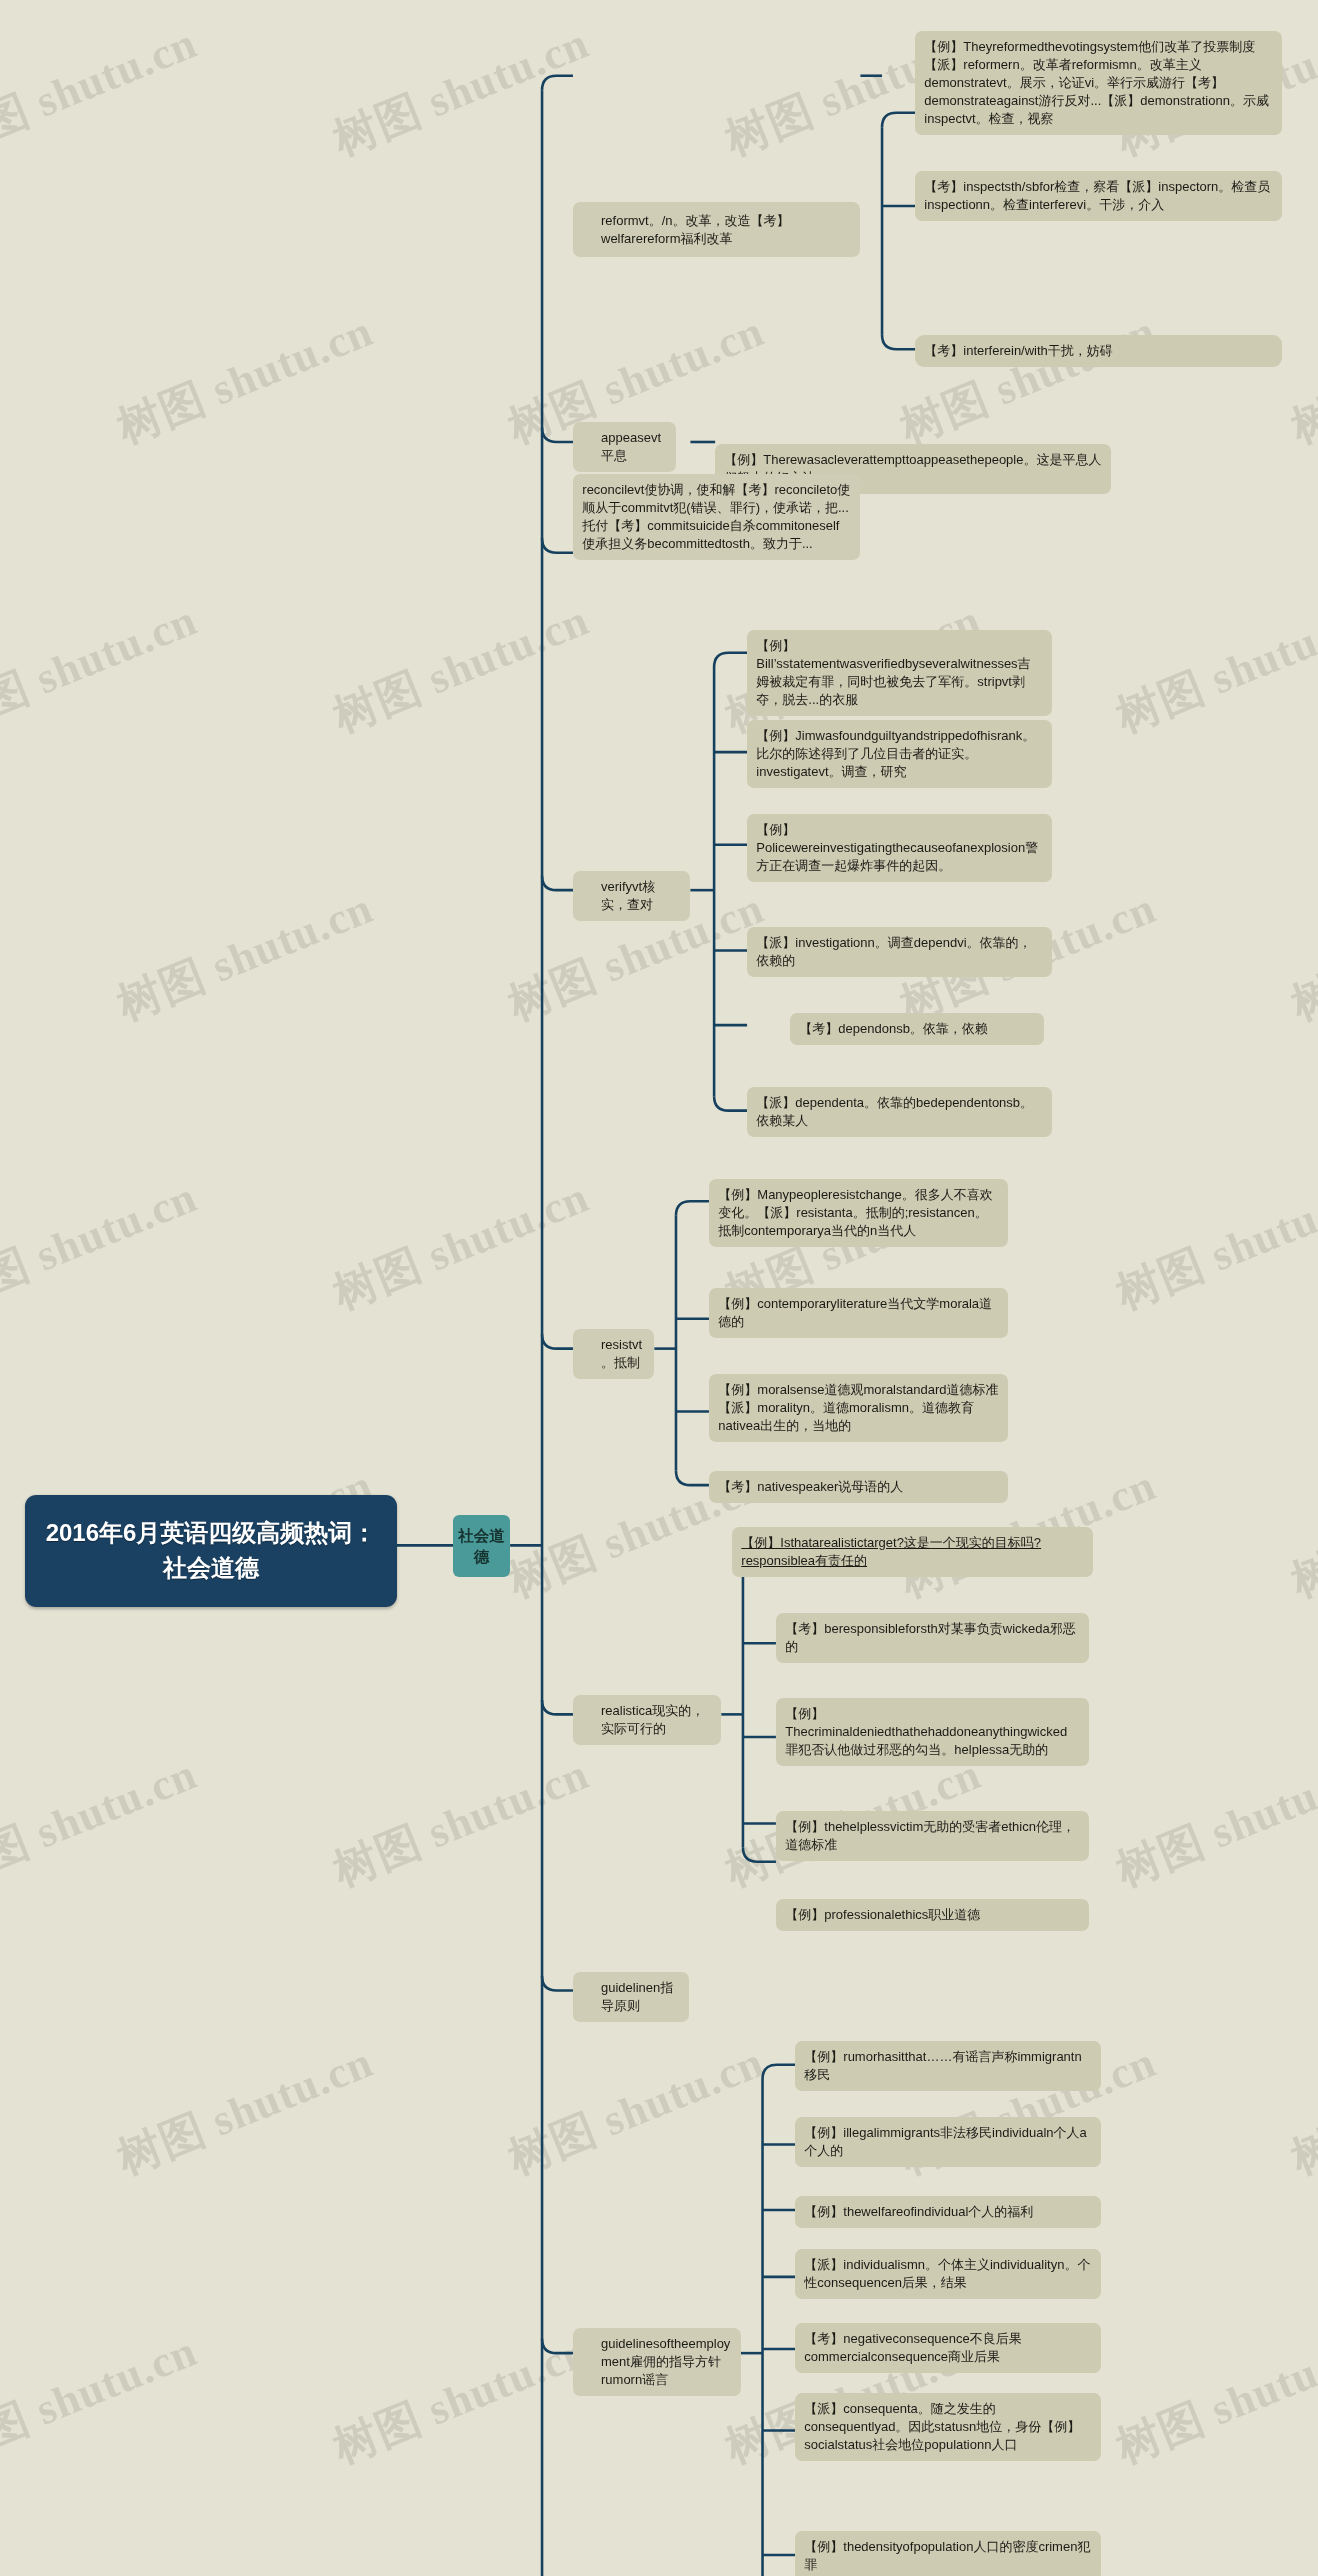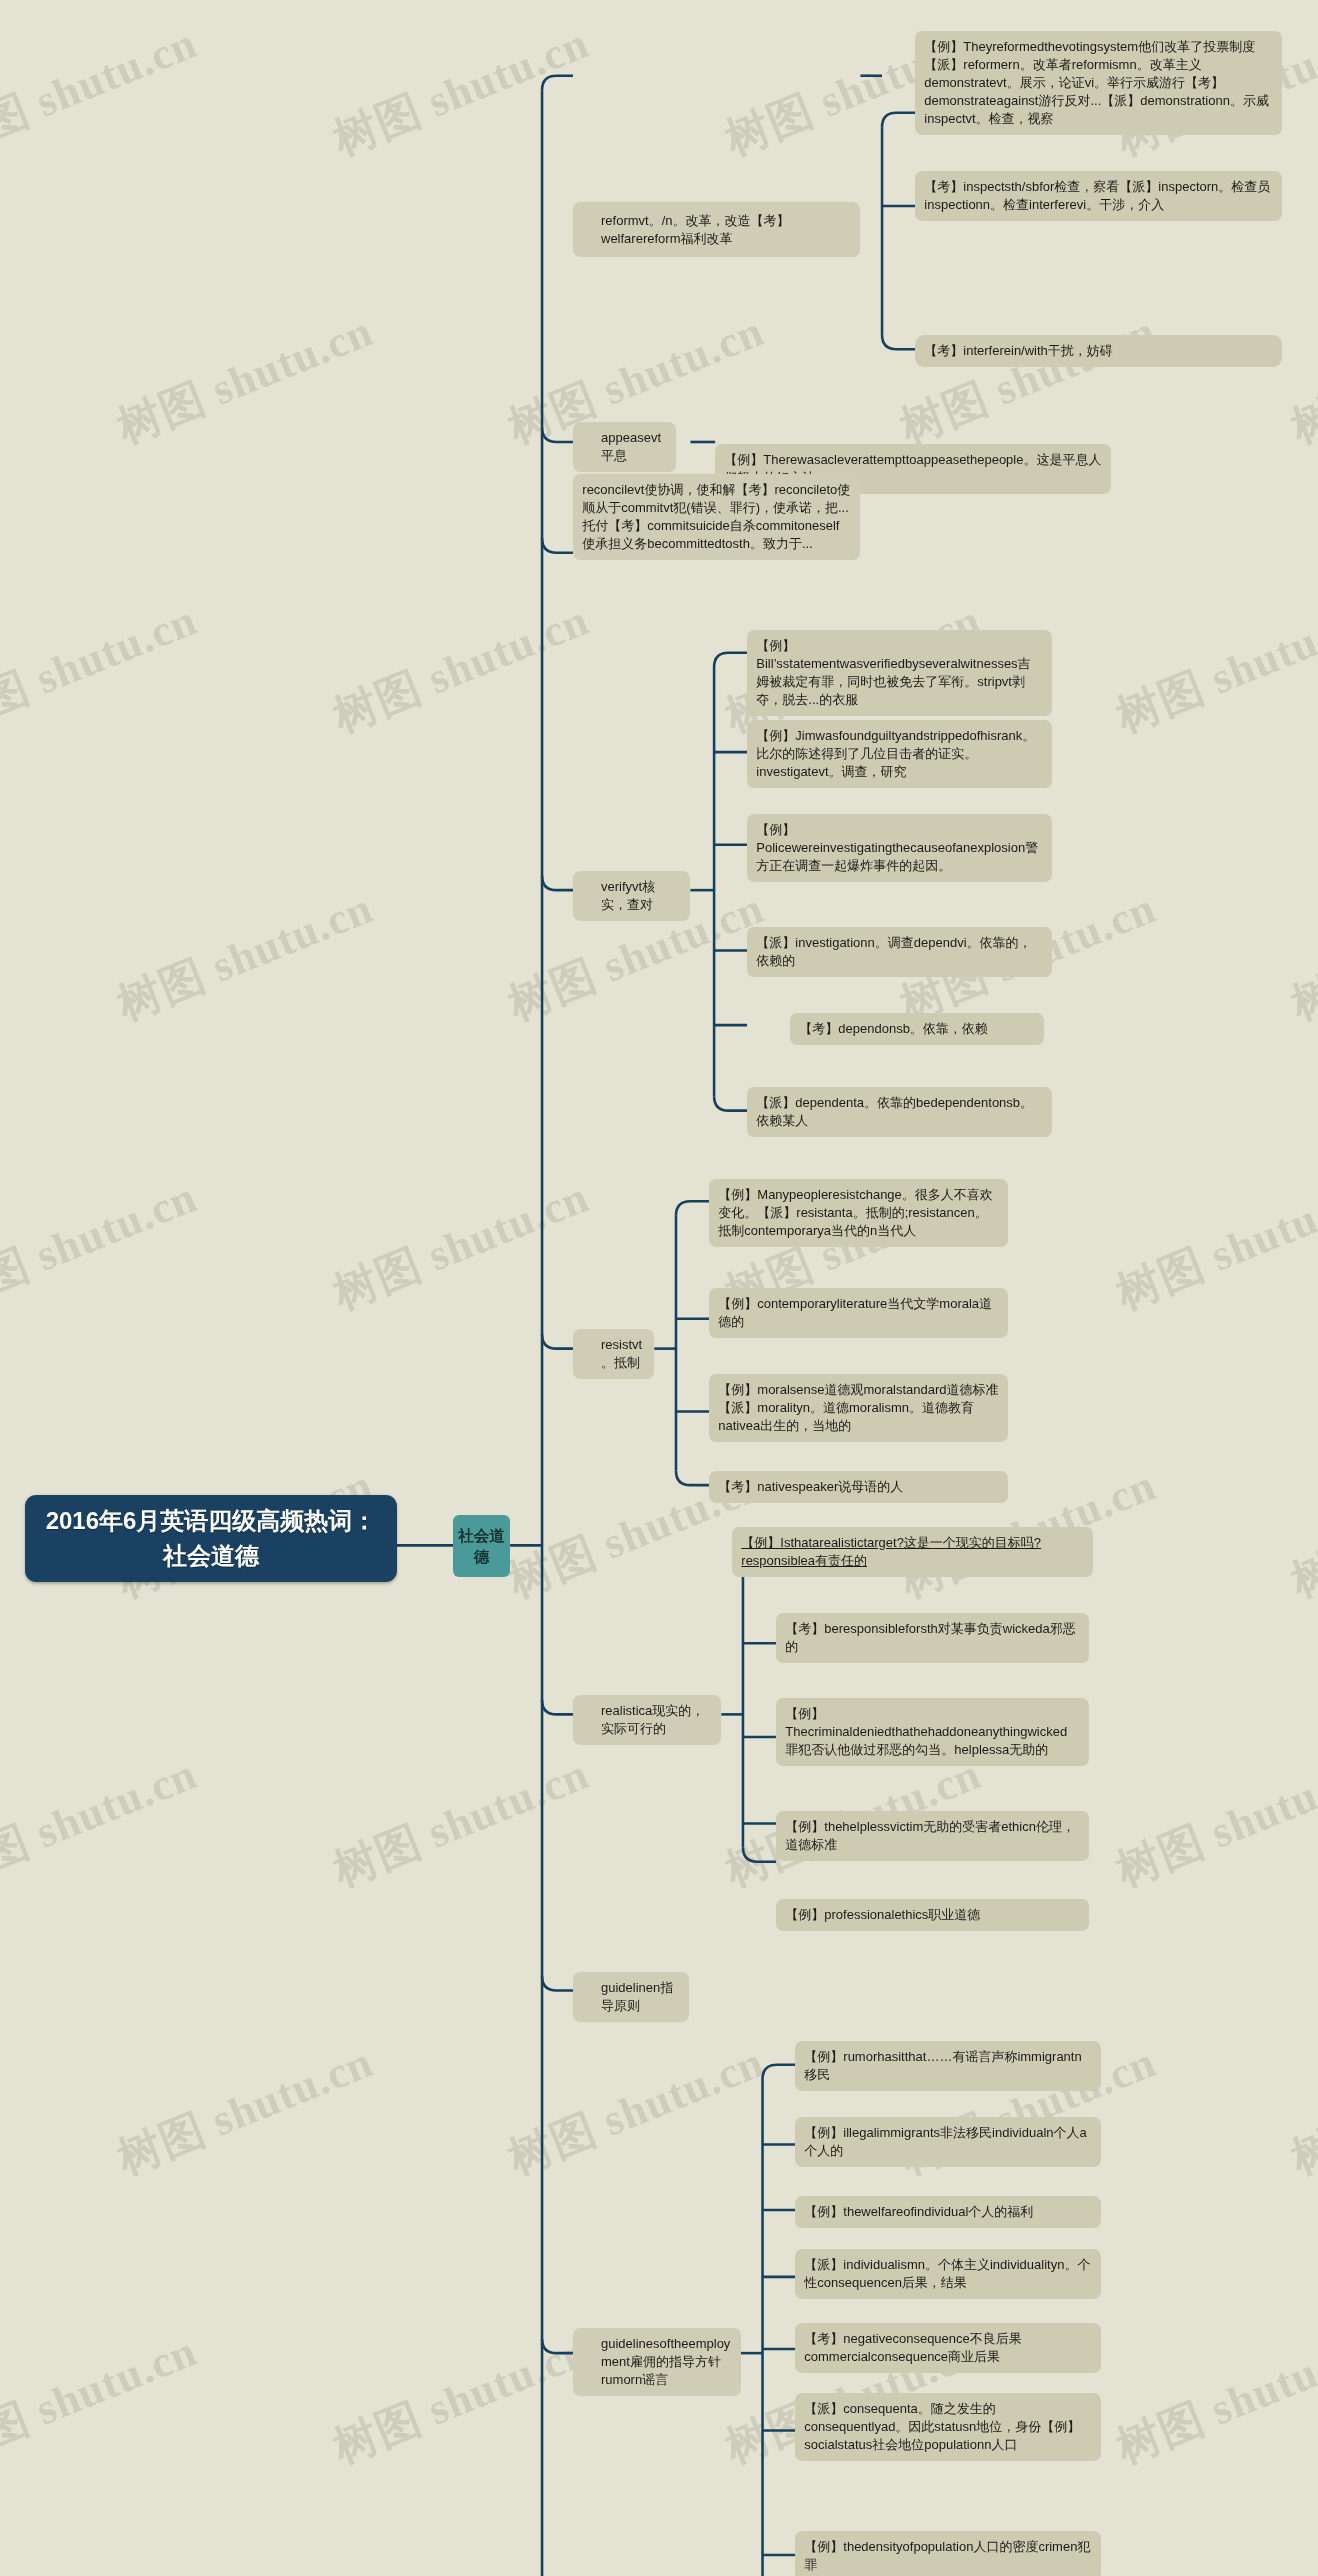--- a/index.html
+++ b/index.html
@@ -176,21 +176,21 @@
   <path d="M 1312 5320 L 1312 5688"></path>
   <path d="M 1312 5320 Q 1312 5292 1340 5292 L 1376 5292"></path>
   <path d="M 1312 5430 L 1376 5430"></path>
   <path d="M 1312 5688 Q 1312 5716 1340 5716 L 1376 5716"></path>
 
   <path d="M 1352 5667 L 1400 5667"></path>
 </svg>
 
 <div id="canvas">
 
-  <div class="node root" style="left:25px;top:1495px;width:372px;height:87px;">
+  <div class="node root" style="left:25px;top:1495px;width:372px;height:112px;">
     <span>2016年6月英语四级高频热词：社会道德</span>
   </div>
 
   <div class="node topic" style="left:453px;top:1515px;width:57px;height:62px;">
     <span>社会道德</span>
   </div>
 
   <div class="node branch center-v" style="left:573px;top:202px;width:287px;min-height:55px;">
     <span>reformvt。/n。改革，改造【考】welfarereform福利改革</span>
   </div>

